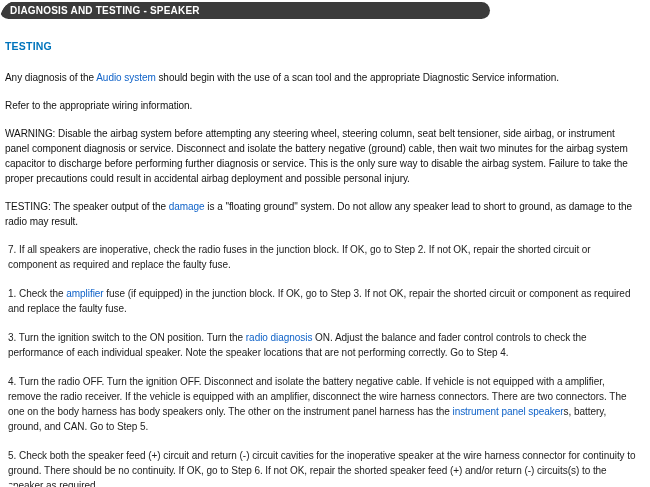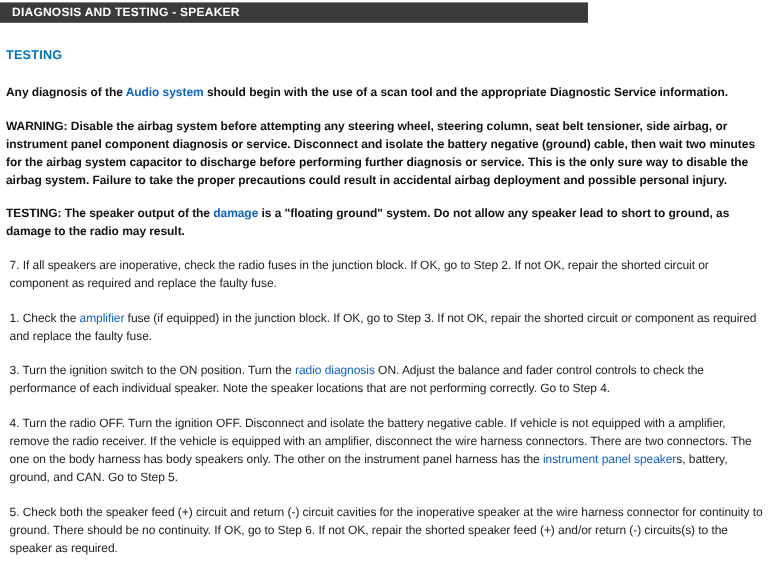--- a/index.html
+++ b/index.html
@@ -1,21 +1,21 @@
 <!DOCTYPE html>
 <html style="--header-bar: #3b3b3b; --heading: #0074bc; --link: #0f62c8; --body-text: #1a1a1a;"><head>
 <meta charset="utf-8">
 <style>
   :root{
     --header-bar:#3b3b3b;
     --heading:#0074bc;
     --link:#0f62c8;
     --body-text:#1a1a1a;
   }
-  *{box-sizing:border-box;margin:0;padding:0;}
+  *{box-sizing:border-box;margin:0;padding:0;border-radius:19px;}
   html,body{background:#fff;}
   body{
     font-family:"Liberation Sans","DejaVu Sans",sans-serif;
     color:var(--body-text,#1a1a1a);
   }
   .page{
     width:650px;
     height:487px;
     background:#fff;
     overflow:hidden;
@@ -46,21 +46,21 @@
     color:var(--heading,#0074bc);
     margin:0 0 18px 0;
     letter-spacing:0.2px;
   }
   p{
     font-size:10px;
     line-height:15px;
     letter-spacing:-0.05px;
   }
   p.b{
-    font-weight:bold;
+    font-weight:normal;
     color:#111;
     margin:0 0 13px 0;
   }
   p.step{
     font-weight:normal;
     color:#222;
     margin:7px 0 14px 0;
     padding-left:3px;
   }
   .link{
@@ -75,20 +75,21 @@
 <div class="page">
 
   <div class="titlebar">
     <span>DIAGNOSIS AND TESTING - SPEAKER</span>
   </div>
 
   <div class="content">
     <div class="heading">TESTING</div>
 
     <p class="b"><span>Any diagnosis of the </span><span class="link">Audio system</span><span> should begin with the use of a scan tool and the appropriate Diagnostic Service information.</span></p>
+    <p class="b"><span>Refer to the appropriate wiring information.</span></p>
     <p class="b"><span>WARNING: Disable the airbag system before attempting any steering wheel, steering column, seat belt tensioner, side airbag, or instrument panel component diagnosis or service. Disconnect and isolate the battery negative (ground) cable, then wait two minutes for the airbag system capacitor to discharge before performing further diagnosis or service. This is the only sure way to disable the airbag system. Failure to take the proper precautions could result in accidental airbag deployment and possible personal injury.</span></p>
     <p class="b"><span>TESTING: The speaker output of the </span><span class="link">damage</span><span> is a "floating ground" system. Do not allow any speaker lead to short to ground, as damage to the radio may result.</span></p>
 
     <p class="step"><span>7. If all speakers are inoperative, check the radio fuses in the junction block. If OK, go to Step 2. If not OK, repair the shorted circuit or component as required and replace the faulty fuse.</span></p>
     <p class="step"><span>1. Check the </span><span class="link">amplifier</span><span> fuse (if equipped) in the junction block. If OK, go to Step 3. If not OK, repair the shorted circuit or component as required and replace the faulty fuse.</span></p>
     <p class="step"><span>3. Turn the ignition switch to the ON position. Turn the </span><span class="link">radio diagnosis</span><span> ON. Adjust the balance and fader control controls to check the performance of each individual speaker. Note the speaker locations that are not performing correctly. Go to Step 4.</span></p>
     <p class="step"><span>4. Turn the radio OFF. Turn the ignition OFF. Disconnect and isolate the battery negative cable. If vehicle is </span><span class="bold">not</span><span> equipped with a amplifier, remove the radio receiver. If the vehicle is equipped with an amplifier, disconnect the wire harness connectors. There are two connectors. The one on the body harness has body speakers only. The other on the instrument panel harness has the </span><span class="link">instrument panel speaker</span><span>s, battery, ground, and CAN. Go to Step 5.</span></p>
     <p class="step"><span>5. Check both the speaker feed (+) circuit and return (-) circuit cavities for the inoperative speaker at the wire harness connector for continuity to ground. There should be no continuity. If OK, go to Step 6. If not OK, repair the shorted speaker feed (+) and/or return (-) circuits(s) to the speaker as required.</span></p>
   </div>
 

